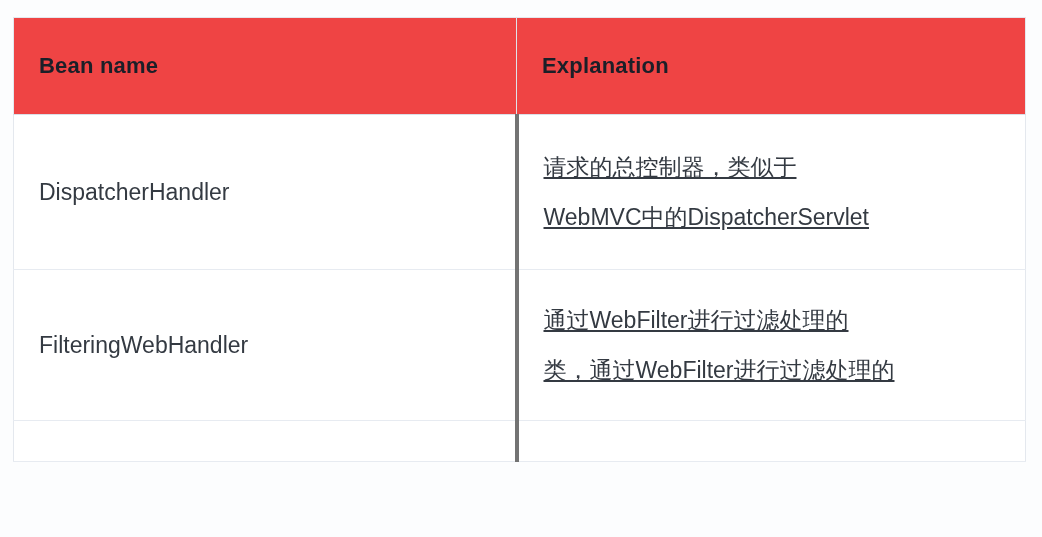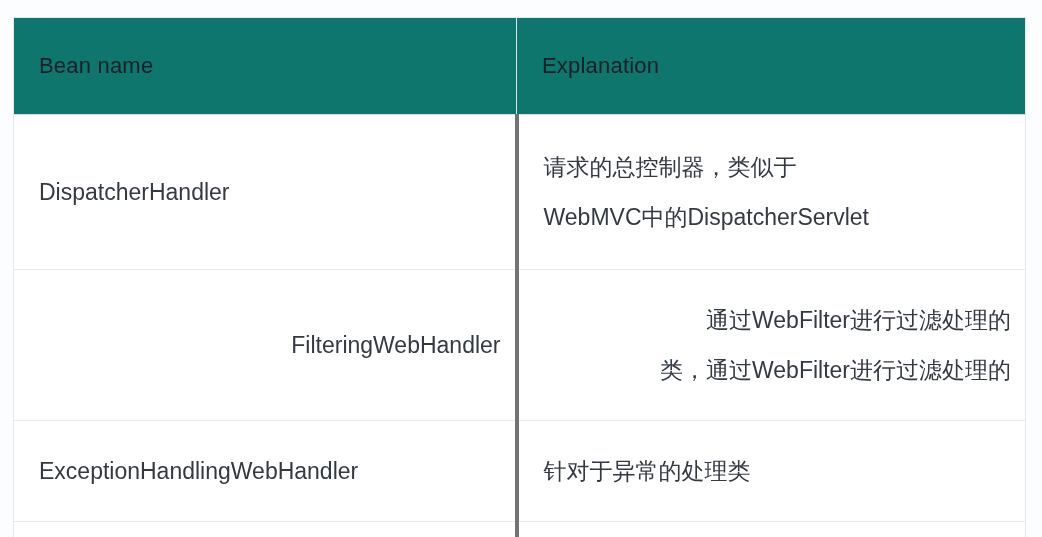--- a/index.html
+++ b/index.html
@@ -28,49 +28,49 @@
     table-layout: fixed;
     width: 1012px;
     background: #ffffff;
     border: 1px solid #e4e8ee;
   }
 
   table.bean-table col.col-name { width: 503px; }
   table.bean-table col.col-exp  { width: 509px; }
 
   table.bean-table thead th {
-    background: #0f766e;
+    background: #ef4444;
     border-right: 1px solid #dfe3ea;
     border-bottom: 1px solid #dadfe7;
     text-align: left;
     vertical-align: middle;
     height: 96px;
     padding: 0 0 0 25px;
     font-size: 22px;
-    font-weight: normal;
+    font-weight: bold;
     color: #1b1f28;
     letter-spacing: 0.2px;
   }
   table.bean-table thead th:last-child { border-right: none; }
 
   table.bean-table tbody td {
     border-right: 4px solid #737373;
     border-bottom: 1px solid #e7ebf1;
     vertical-align: middle;
     padding: 0 14px 0 25px;
     font-size: 23px;
     font-weight: 300;
     color: #343a42;
     line-height: 50px;
     background: #ffffff;
   }
-  table.bean-table tbody td:last-child { border-right: none; }
+  table.bean-table tbody td:last-child { border-right: none; text-decoration: underline; }
 
   table.bean-table tbody tr.row-h2 td { height: 154px; }
-  table.bean-table tbody tr.row-h3 td { height: 150px; text-align: right; }
+  table.bean-table tbody tr.row-h3 td { height: 150px; }
   table.bean-table tbody tr.row-h1 td { height: 100px; }
   table.bean-table tbody tr.row-partial td { height: 40px; }
 
   .cell-line { display: block; white-space: nowrap; }
   .cell-name { white-space: nowrap; }
 </style>
 </head>
 <body>
 
 <div id="table-wrap">
@@ -96,26 +96,20 @@
       </tr>
 
       <tr class="row-h3">
         <td class="cell-name">FilteringWebHandler</td>
         <td>
           <span class="cell-line">通过WebFilter进行过滤处理的</span>
           <span class="cell-line">类，通过WebFilter进行过滤处理的</span>
         </td>
       </tr>
 
-      <tr class="row-h1">
-        <td class="cell-name">ExceptionHandlingWebHandler</td>
-        <td>
-          <span class="cell-line">针对于异常的处理类</span>
-        </td>
-      </tr>
 
       <tr class="row-partial">
         <td></td>
         <td></td>
       </tr>
 
     </tbody>
   </table>
 </div>
 

